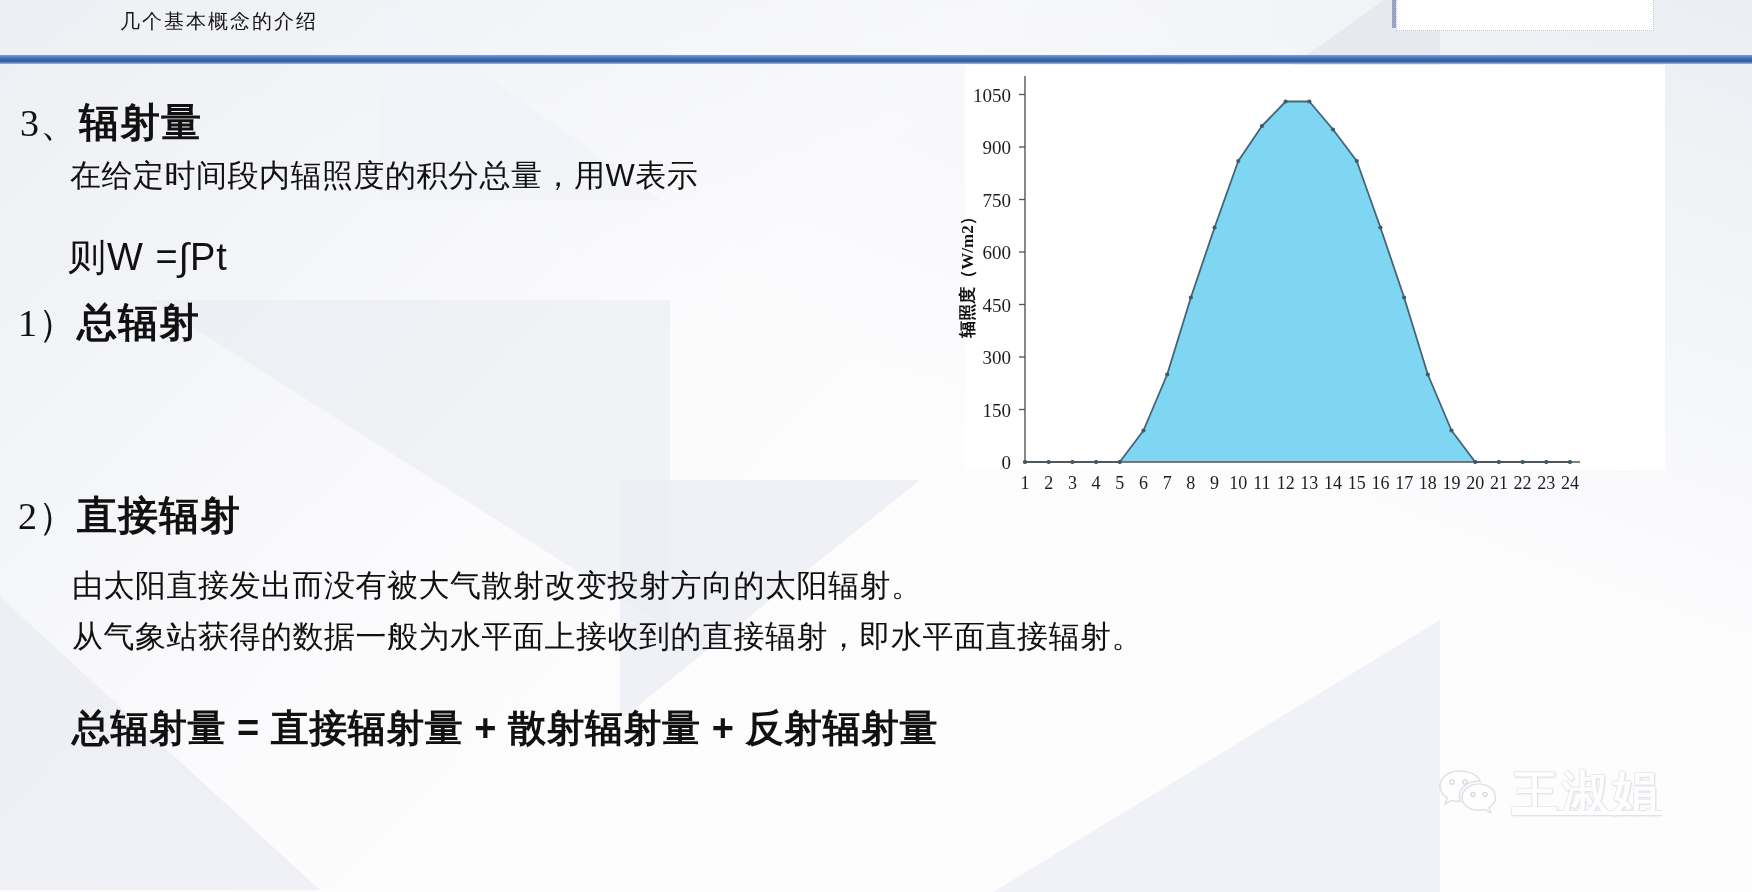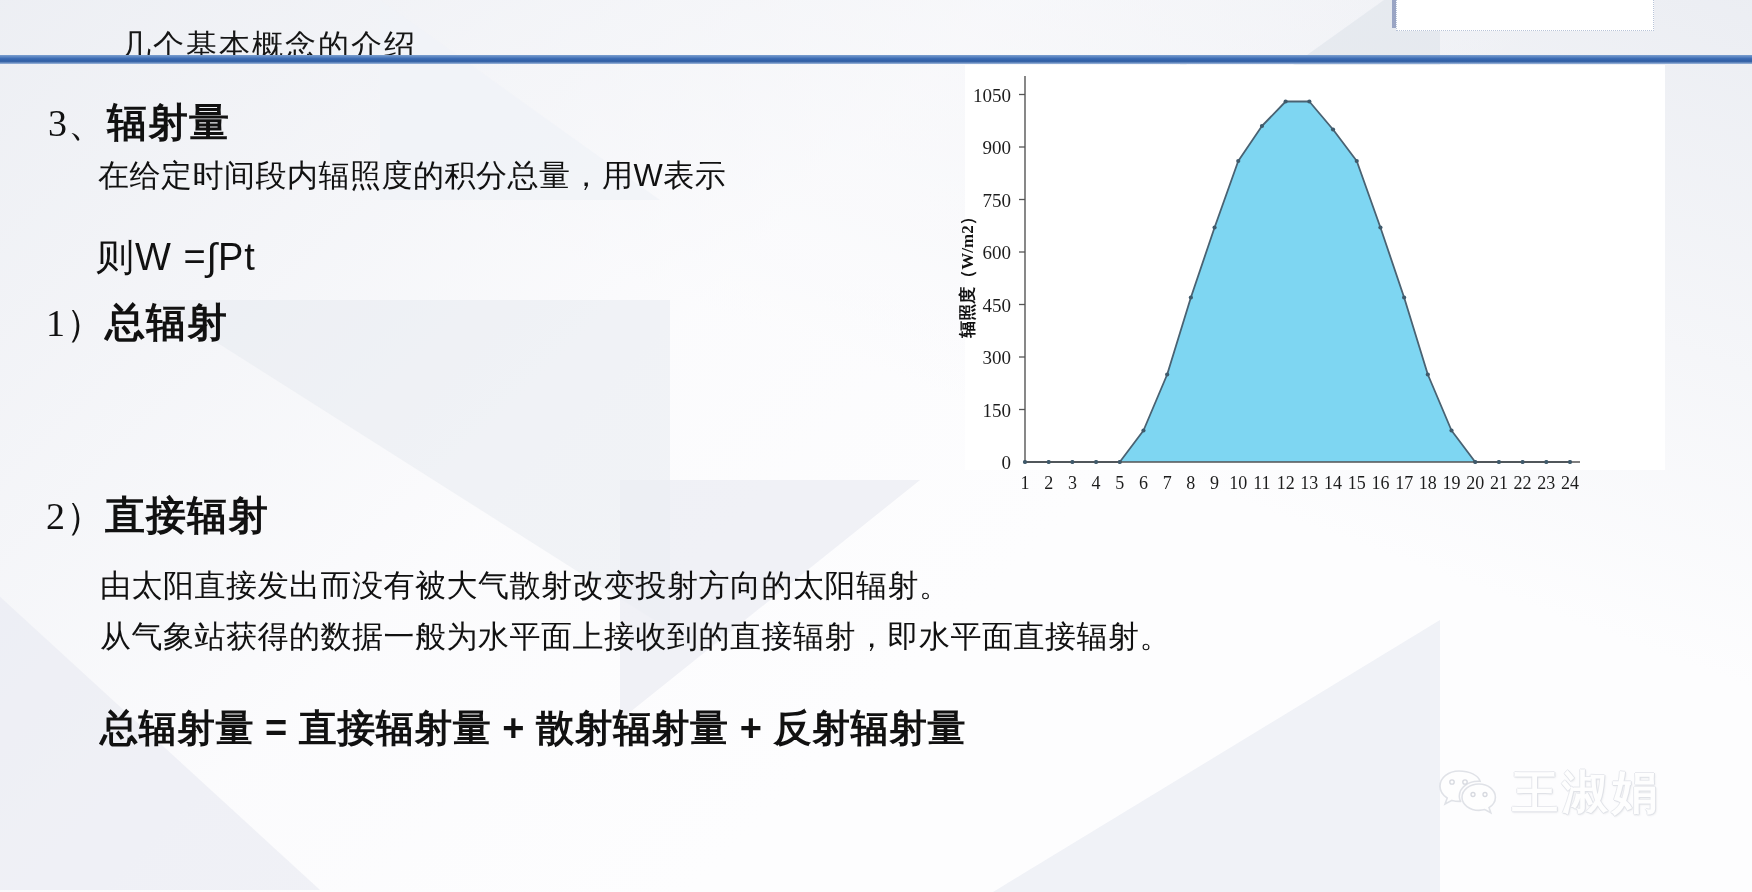--- a/index.html
+++ b/index.html
@@ -49,23 +49,23 @@
   .f6 { top: 620px; left: 980px; width: 0; height: 0;
         border-left: 460px solid transparent;
         border-bottom: 280px solid rgba(234,237,243,0.7); }
   .f7 { top: 0px; left: 380px; width: 0; height: 0;
         border-right: 280px solid transparent;
         border-bottom: 200px solid rgba(240,242,247,0.8); }
 
   
   #header-title {
     position: absolute;
-    top: 25px;
+    top: 8px;
     left: 120px;
-    font-size: 31px;
+    font-size: 20px;
     font-family: "Liberation Serif", "DejaVu Serif", serif;
     color: #161616;
     letter-spacing: 2px;
     white-space: nowrap;
   }
   #header-rule {
     position: absolute;
     top: 55px;
     left: 0;
     width: 1752px;
@@ -92,21 +92,20 @@
     height: 28px;
     background: #9aa5c4;
   }
 
   
   .txt {
     position: absolute;
     color: #111111;
     white-space: nowrap;
     font-family: "Liberation Sans", "DejaVu Sans", sans-serif;
-    margin-left: 28px;
   }
   .heading {
     font-weight: bold;
     font-size: 40px;
     letter-spacing: 1px;
   }
   .heading .num {
     font-family: "Liberation Serif", "DejaVu Serif", serif;
     font-weight: normal;
     font-size: 38px;
@@ -167,20 +166,21 @@
   #watermark-text {
     font-size: 46px;
     font-weight: bold;
     color: #ffffff;
     text-shadow:
       0 1px 0 #c9cdd6, 1px 0 0 #c9cdd6,
       -1px 0 0 #d7dae1, 0 -1px 0 #d7dae1,
       1px 1px 2px rgba(140,145,158,0.5);
     letter-spacing: 4px;
     font-family: "Liberation Serif", "DejaVu Serif", serif;
+    text-decoration: underline;
   }
 </style>
 </head>
 <body>
 
 <div id="slide">
 
   <div class="facet f1"></div>
   <div class="facet f2"></div>
   <div class="facet f3"></div>

